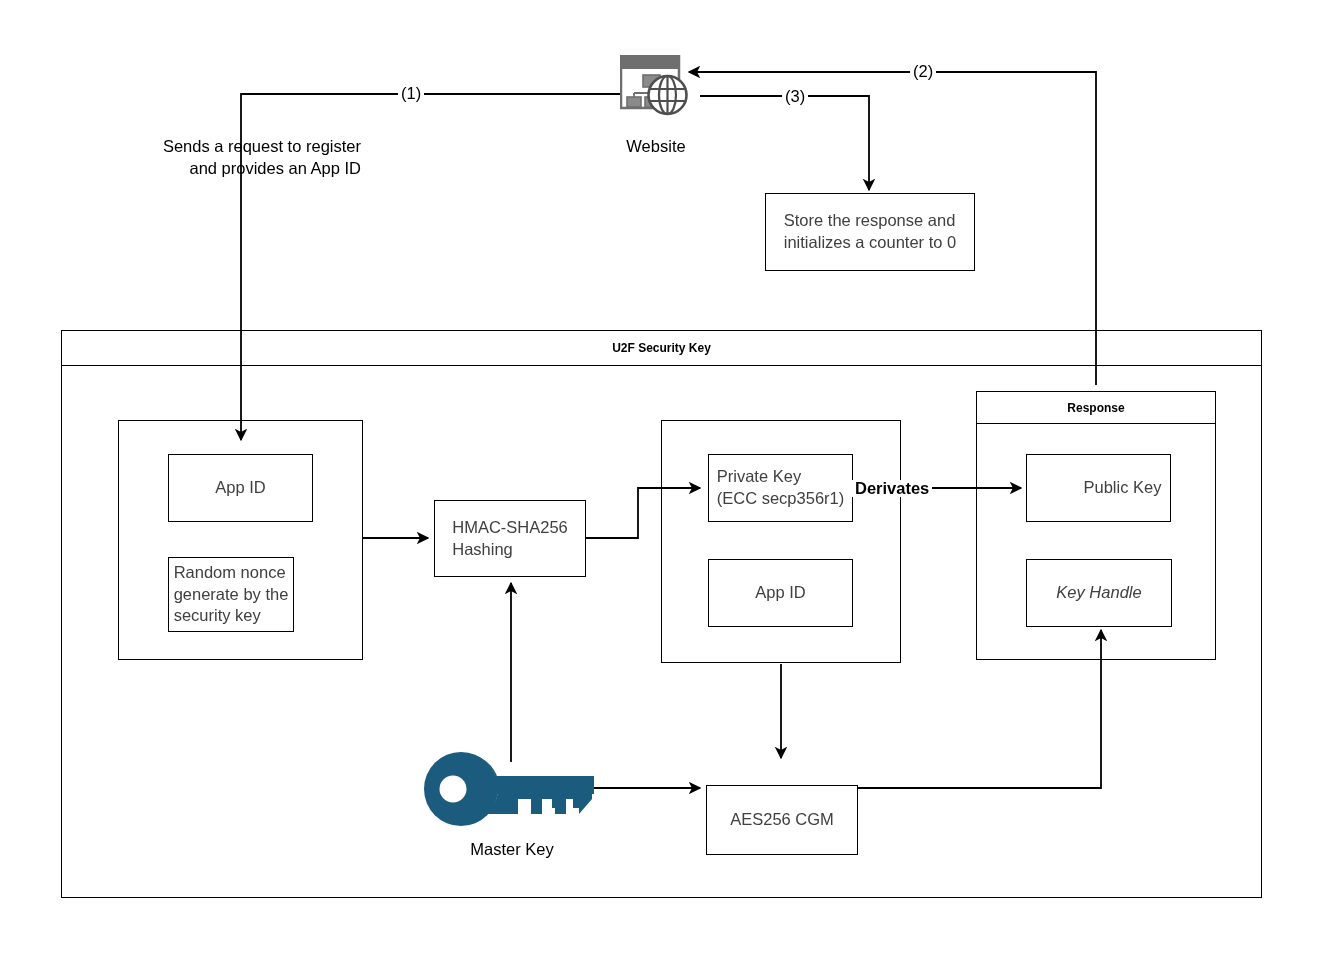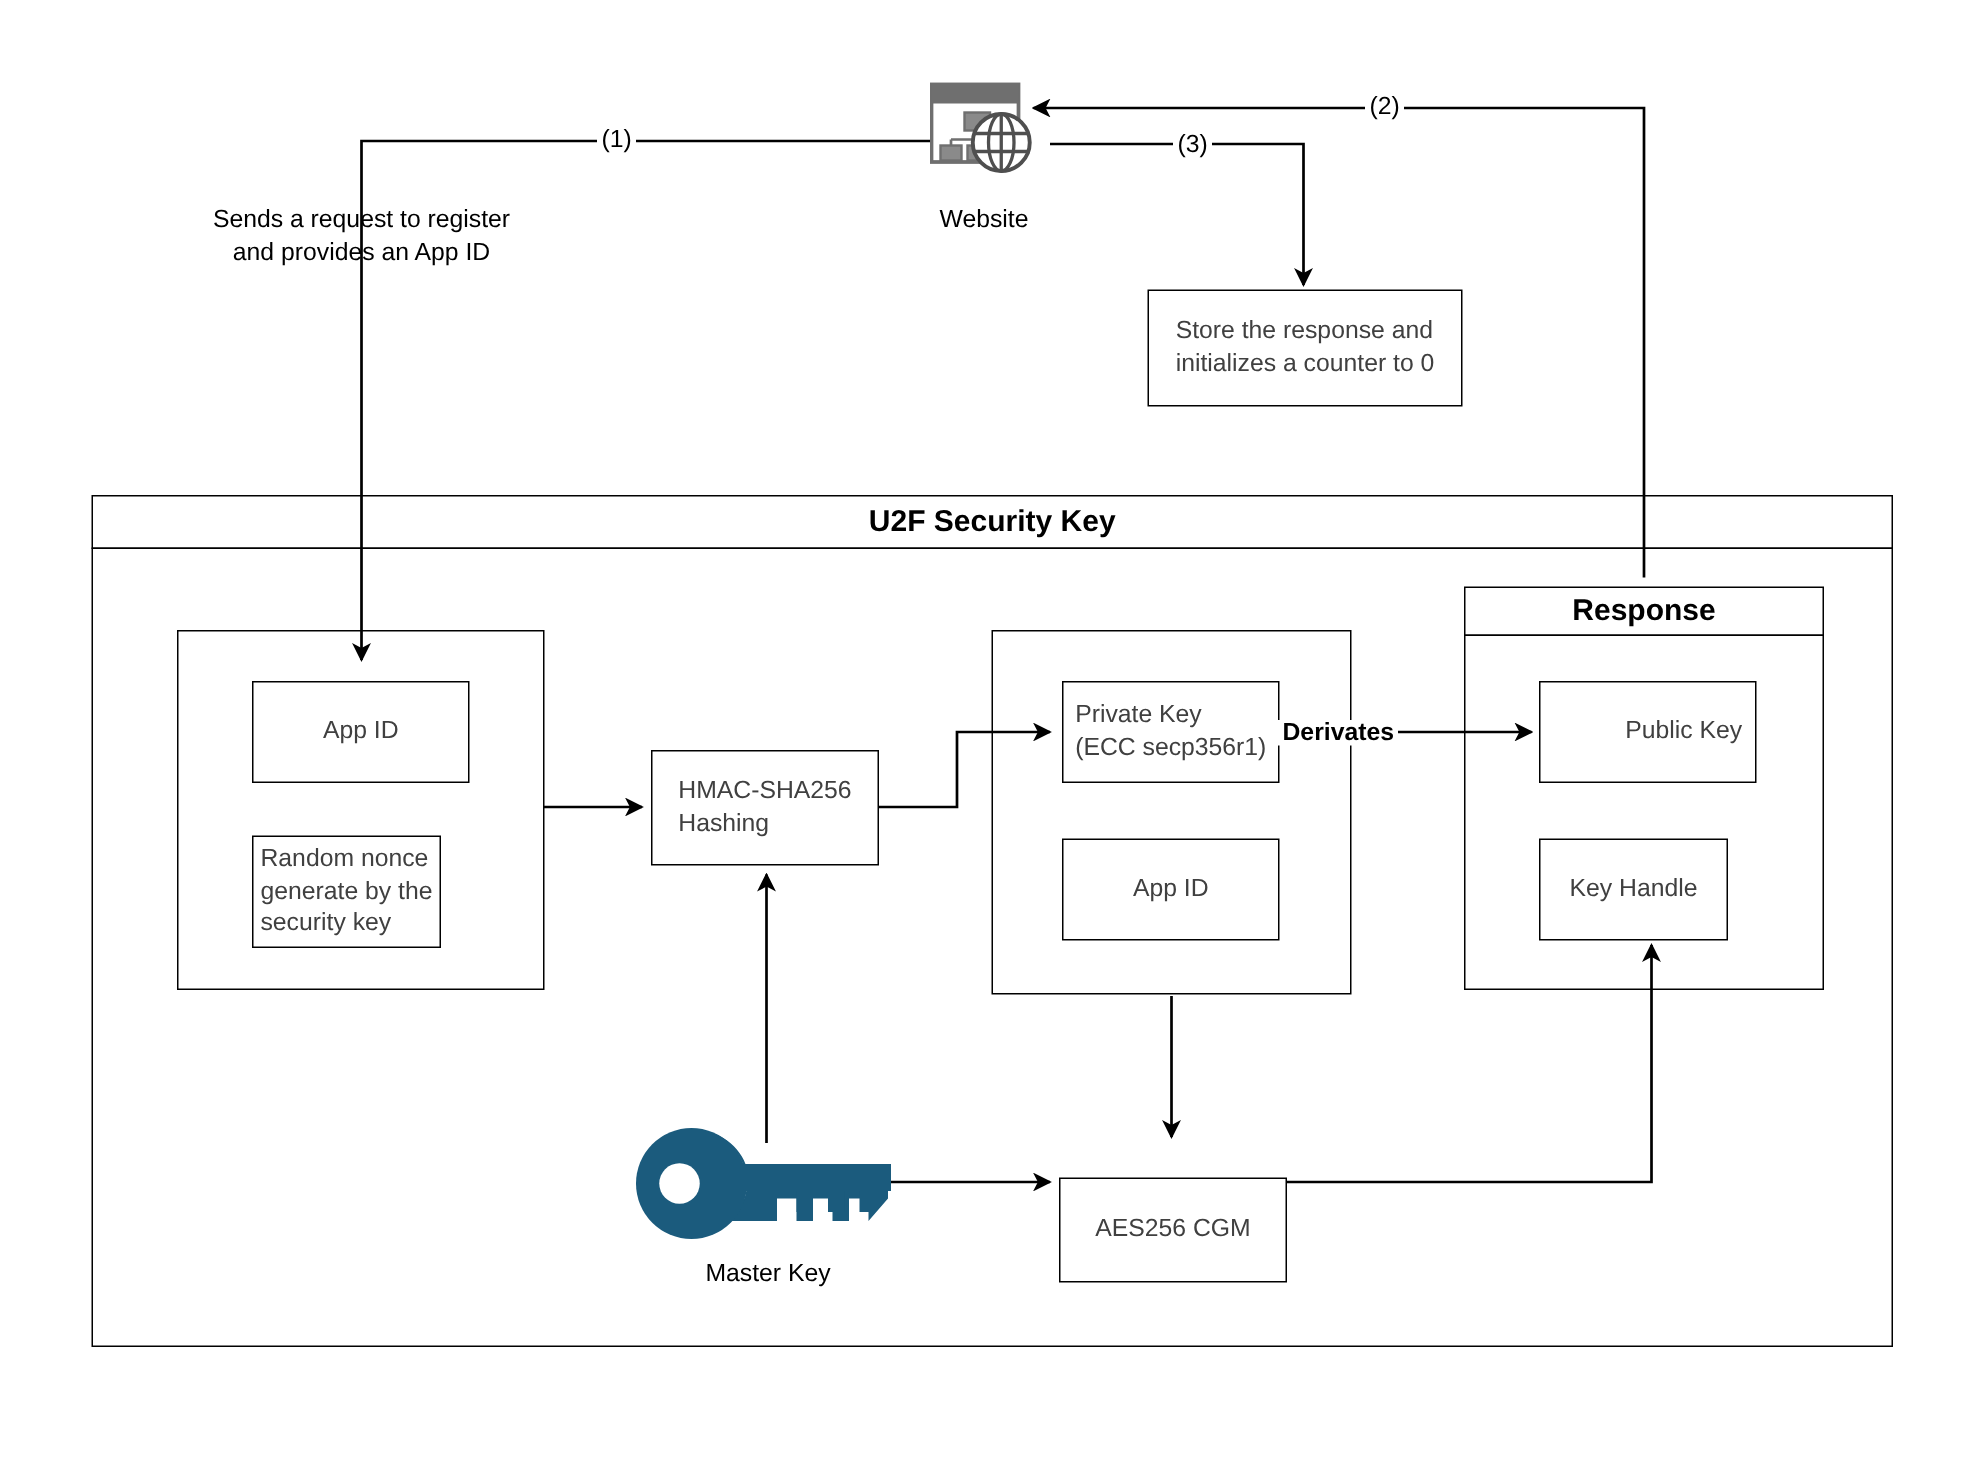--- a/index.html
+++ b/index.html
@@ -57,21 +57,21 @@
   .container-header {
     position: absolute;
     box-sizing: border-box;
     border: 1.6px solid #000000;
     border-bottom: 1.6px solid #000000;
     background: transparent;
     display: flex;
     align-items: center;
     justify-content: center;
     font-weight: bold;
-    font-size: 20px;
+    font-size: 12px;
     z-index: 2;
   }
   .plain-label {
     position: absolute;
     text-align: center;
     font-size: 16.5px;
     line-height: 1.34;
     color: #000000;
     z-index: 4;
     white-space: pre-line;
@@ -168,21 +168,21 @@
                L 58 42 Z" fill="#1b5b7d"></path>
     </svg>
   </div>
   <div class="plain-label" style="left:452px; top:838px; width:120px;">Master Key</div>
 
   <div class="edge-label" style="left:398px; top:85px;">(1)</div>
   <div class="edge-label" style="left:910px; top:63px;">(2)</div>
   <div class="edge-label" style="left:782px; top:88px;">(3)</div>
   <div class="edge-label" style="left:852px; top:480px;font-weight:bold;">Derivates</div>
 
-  <div class="plain-label" style="left:121px; top:135px; width:240px;">Sends a request to register
+  <div class="plain-label" style="left:121px; top:135px; width:240px;text-align:right;">Sends a request to register
 and provides an App ID</div>
 
   <div class="node" style="left:765px; top:193px; width:210px; height:78px; white-space:pre-line;">Store the response and
 initializes a counter to 0</div>
 
   <div class="container-header" style="left:61px; top:330px; width:1201px; height:36px;">U2F Security Key</div>
   <div class="container-outer" style="left:61px; top:365px; width:1201px; height:533px;"></div>
 
   <div class="group" style="left:118px; top:420px; width:245px; height:240px;"></div>
   <div class="node" style="left:168px; top:454px; width:145px; height:68px;">App ID</div>
@@ -194,17 +194,17 @@
 Hashing</div>
 
   <div class="group" style="left:661px; top:420px; width:240px; height:243px;"></div>
   <div class="node overflow-text" style="left:708px; top:454px; width:145px; height:68px; white-space:pre-line;">Private Key
 (ECC secp356r1)</div>
   <div class="node" style="left:708px; top:559px; width:145px; height:68px;">App ID</div>
 
   <div class="container-header" style="left:976px; top:391px; width:240px; height:33px;">Response</div>
   <div class="container-outer" style="left:976px; top:423px; width:240px; height:237px;"></div>
   <div class="node" style="left:1026px; top:454px; width:145px; height:68px;padding-left:48px;">Public Key</div>
-  <div class="node" style="left:1026px; top:559px; width:126px; height:68px;">Key Handle</div>
+  <div class="node" style="left:1026px; top:559px; width:146px; height:68px;font-style:italic;">Key Handle</div>
 
   <div class="node" style="left:706px; top:759px; width:152px; height:70px;margin-top:26px;">AES256 CGM</div>
 
 </div>
 
 </body></html>

